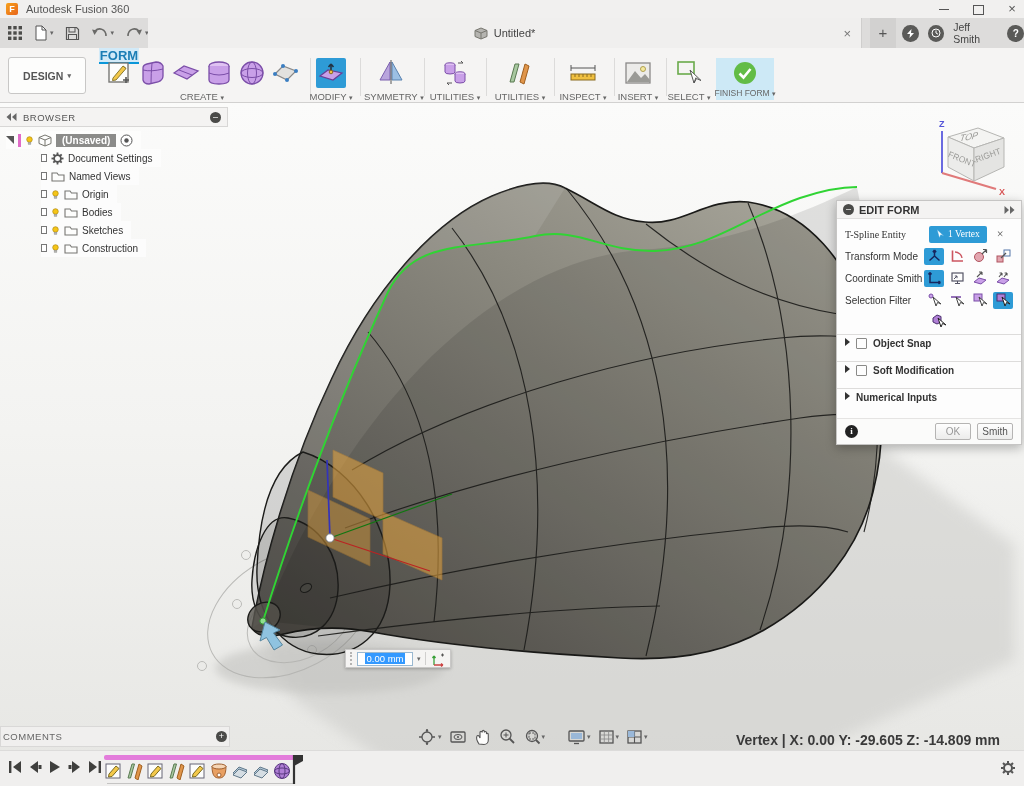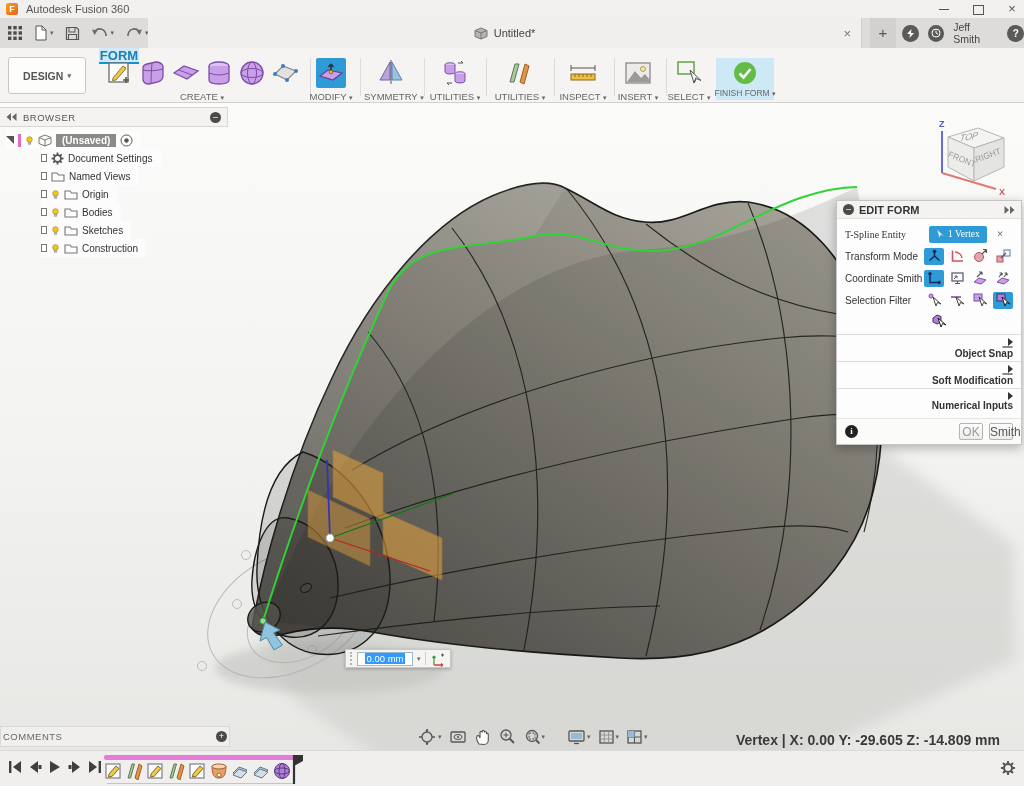--- a/index.html
+++ b/index.html
@@ -67,26 +67,26 @@
   #ef-head { height:18px; background:#f4f3f2; border-bottom:1px solid #e0dfde; display:flex; align-items:center; gap:5px; padding:0 6px; }
   #ef-title { font-size:11px; font-weight:bold; color:#333; flex:1; }
   .ef-row { display:flex; align-items:center; height:22px; padding:0 8px; }
   .ef-label { font-size:10px; color:#333; width:84px; }
   .ef-btns { display:flex; gap:3px; }
   .ibtn { width:20px; height:17px; display:flex; align-items:center; justify-content:center; border-radius:2px; }
   .ibtn.on { background:#2e9bd6; }
   #sel-entity-btn { height:17px; background:#2e9bd6; border-radius:2px; color:#fff; font-size:9.5px; display:flex; align-items:center; gap:3px; padding:0 7px; }
   #ef-close { margin-left:10px; font-size:12px; color:#555; }
   .ef-div { border-top:1px solid #dddcdb; margin:3px 0; }
-  .sec-row { display:flex; align-items:flex-end; gap:0; height:20px; padding:0 8px;flex-direction:column; }
+  .sec-row { display:flex; align-items:flex-start; gap:6px; height:20px; padding:0 8px; }
   .exp { width:0; height:0; border-left:5px solid #333; border-top:4px solid transparent; border-bottom:4px solid transparent; }
   .cbx { width:11px; height:11px; border:1px solid #8a8a88; background:#fdfdfd; border-radius:1px; }
   .sec-label { font-size:10px; font-weight:bold; color:#333; }
   #ef-foot { display:flex; align-items:center; height:26px; padding:0 8px; gap:6px; margin-top:6px; border-top:1px solid #e5e4e3; background:#fbfbfa; }
-  .efbtn { width:24px; height:17px; background:linear-gradient(#fefefe,#ececeb); border:1px solid #b5b4b3; border-radius:2px; font-size:12px; text-align:center; line-height:16px; }
+  .efbtn { width:36px; height:17px; background:linear-gradient(#fefefe,#ececeb); border:1px solid #b5b4b3; border-radius:2px; font-size:10px; text-align:center; line-height:16px; }
   #ok-btn { margin-left:auto; color:#999; }
   #cancel-btn { color:#555; }
   .info-dot { width:13px; height:13px; border-radius:50%; background:#222; color:#fff; font-size:9px; font-weight:bold; font-family:"Liberation Serif",serif; text-align:center; line-height:13px; }
 
   
   #viewcube { right:12px; top:12px; }
 
   
   #mini-input { left:345px; top:546px; height:19px; background:#f5f4f3; border:1px solid #c9c8c7; box-shadow:0 1px 3px rgba(0,0,0,.25); display:flex; align-items:center; padding:0 4px; gap:4px; }
   #mi-grip { width:3px; height:13px; border-left:2px dotted #b5b4b3; }

